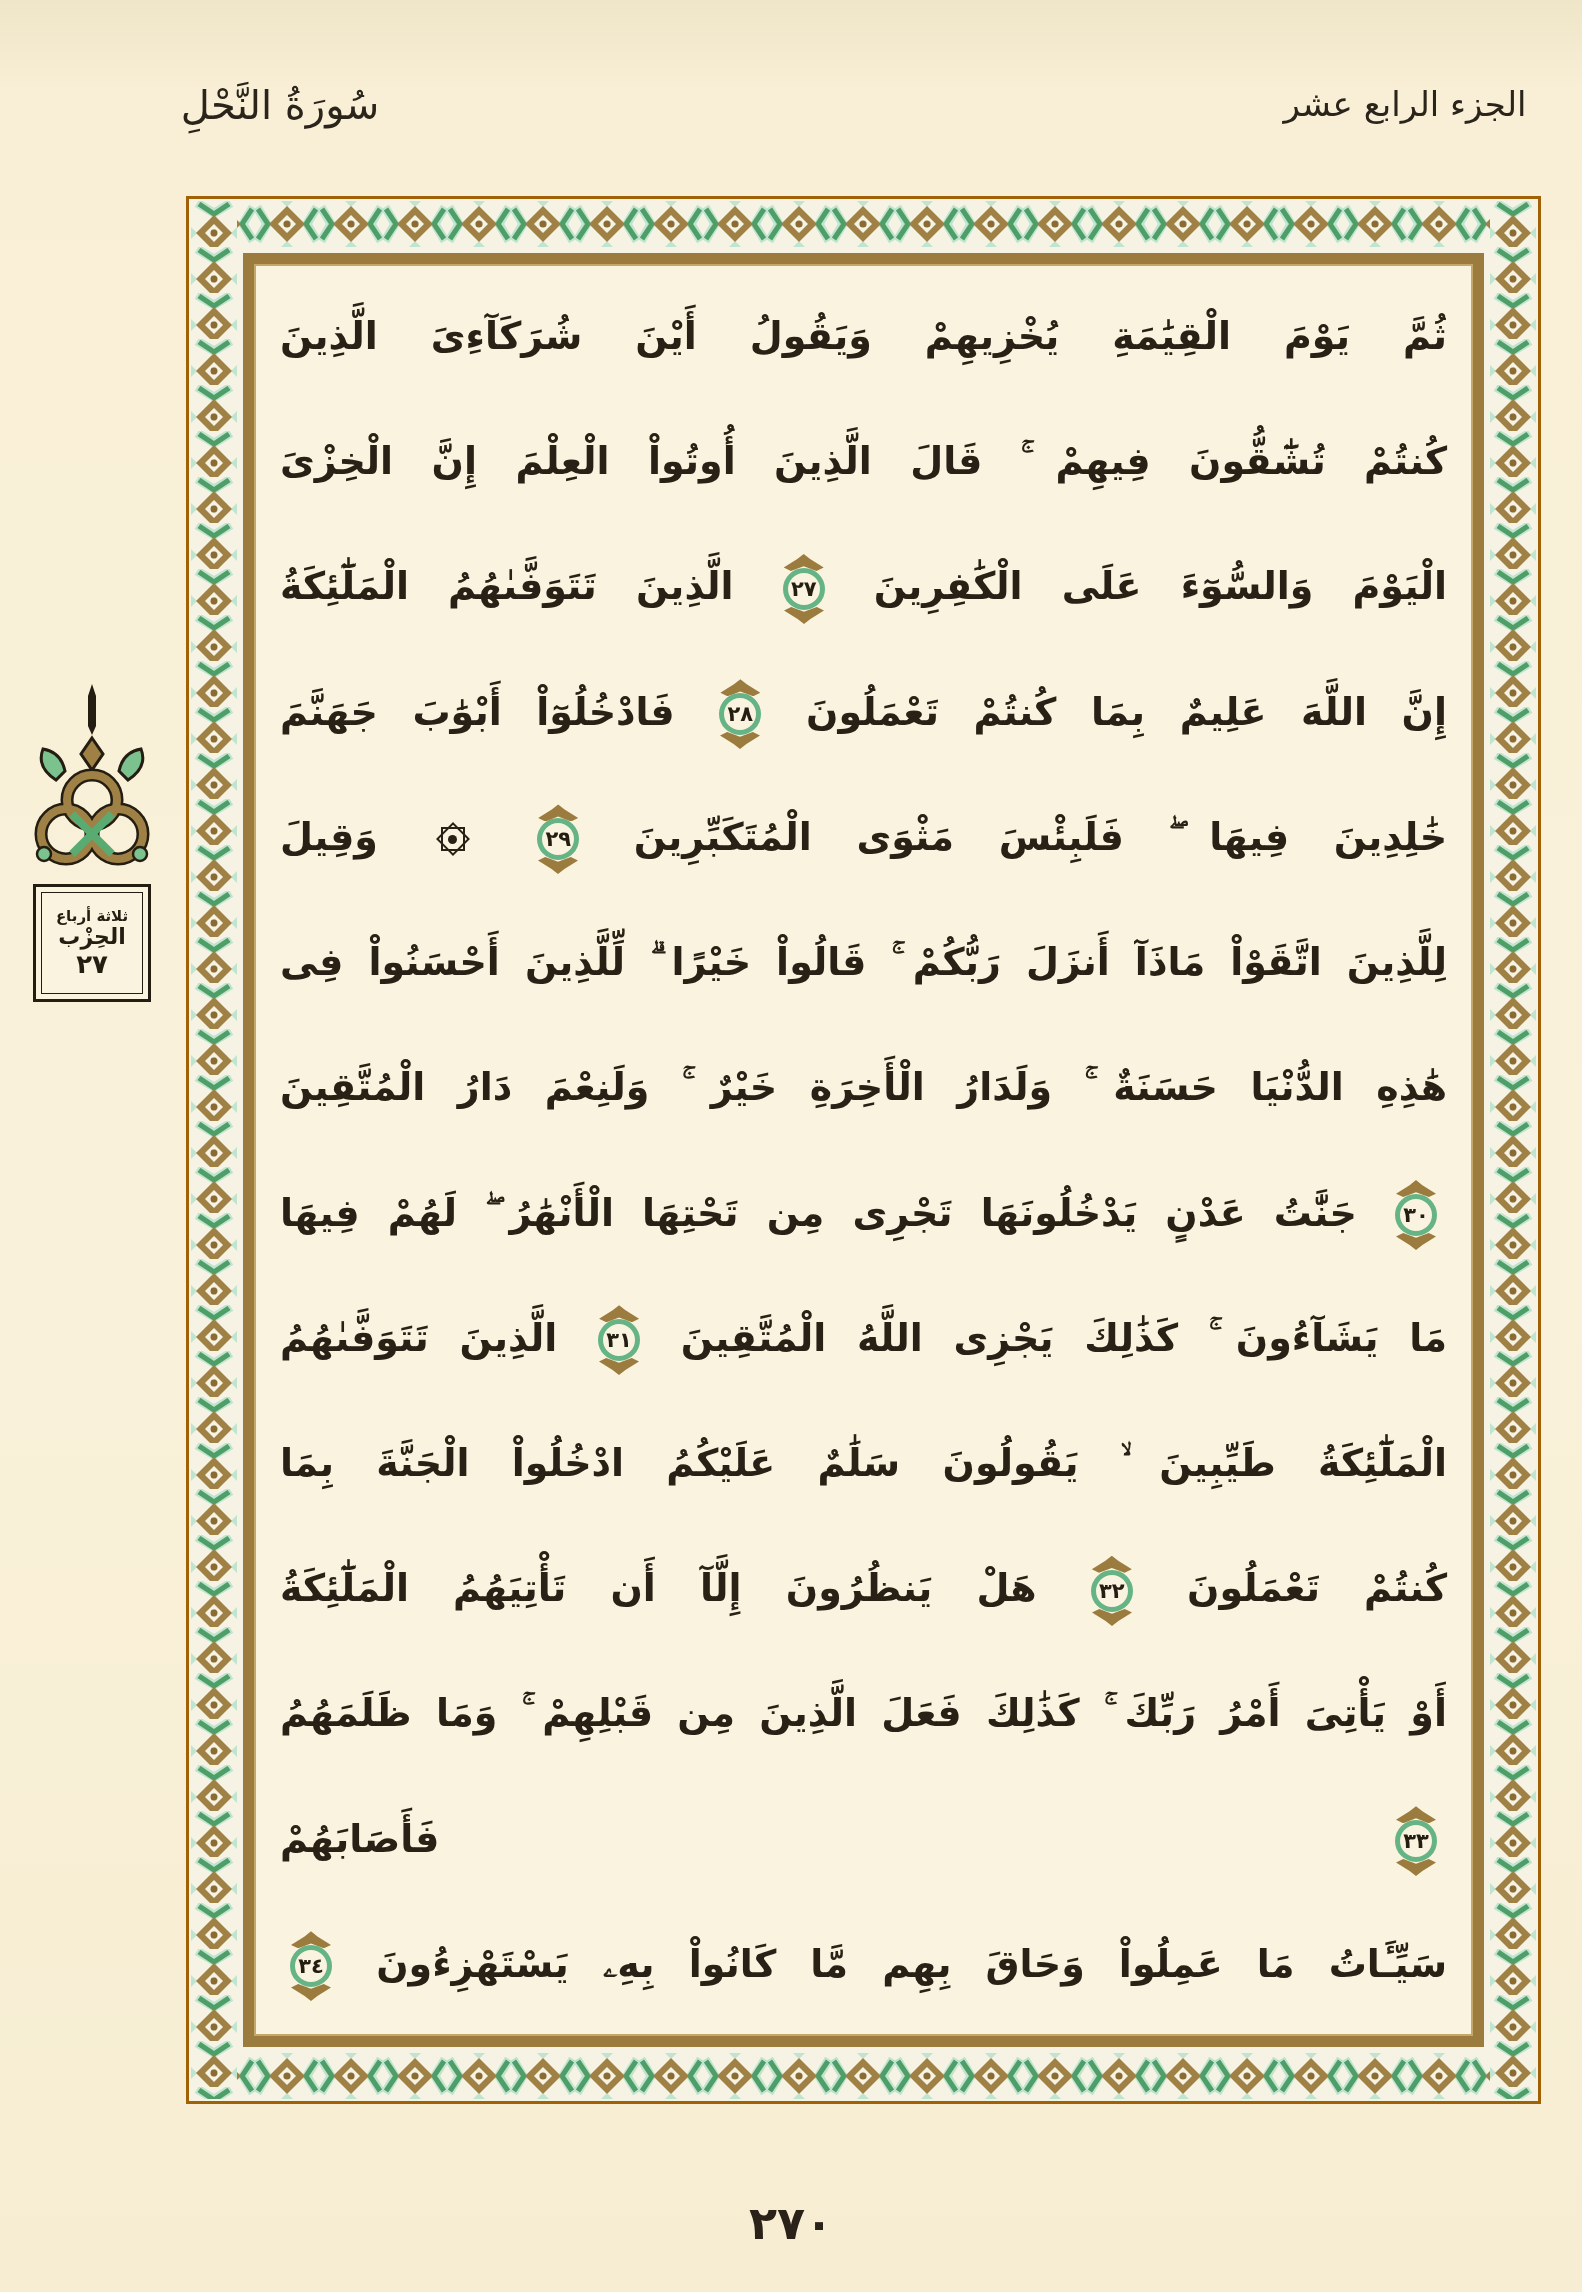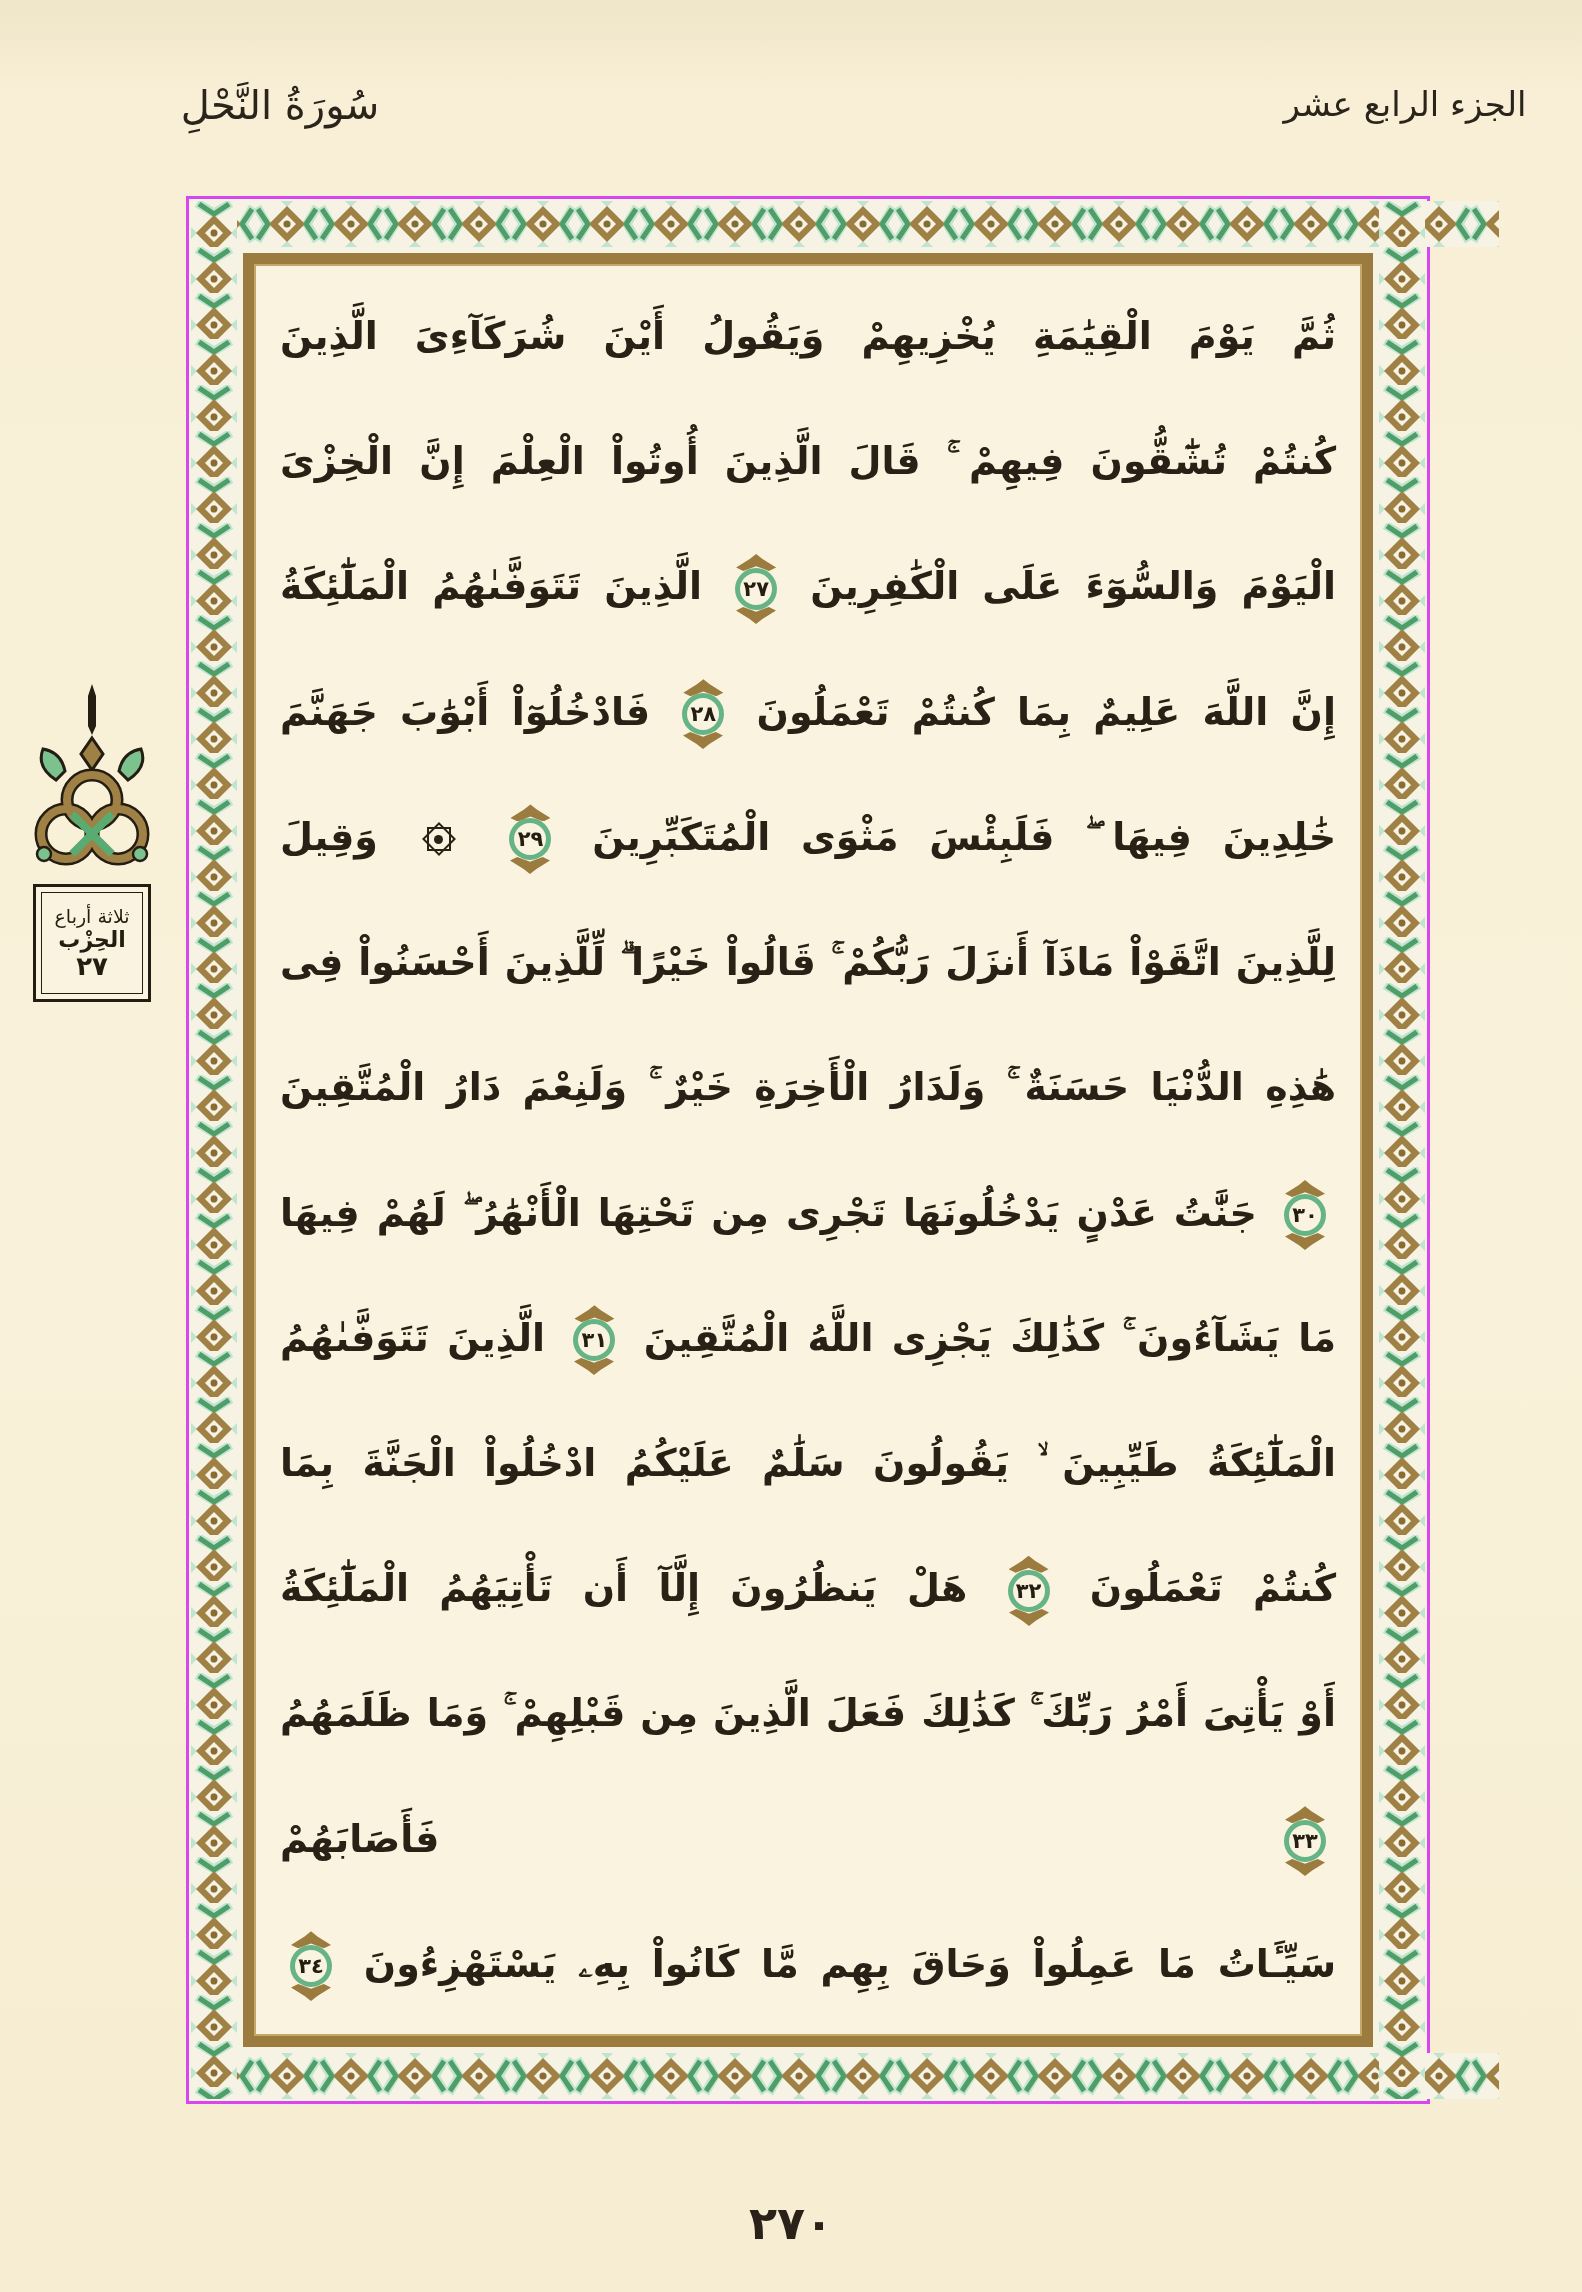--- a/index.html
+++ b/index.html
@@ -7,22 +7,22 @@
     width:1582px;height:2292px;position:relative;overflow:hidden;
     background:linear-gradient(180deg,#efe5c8 0%,#f8efd6 4%,#f9f1d9 55%,#f6edd2 100%);
     font-family:"DejaVu Sans",sans-serif;color:#2a2218;
   }
   .hdr{position:absolute;font-weight:normal;color:#2b241a;}
   .hdr.surah{left:170px;top:82px;width:220px;font-size:40px;text-align:center;}
   .hdr.juz{left:1280px;top:84px;width:250px;font-size:34px;text-align:center;}
 
   
   .frame{
-    position:absolute;left:186px;top:196px;width:1244px;height:1908px;
-    border:3px solid #d946ef;background:#f6f3e4;box-sizing:border-box;
+    position:absolute;left:186px;top:196px;width:1355px;height:1908px;
+    border:3px solid #a16207;background:#f6f3e4;box-sizing:border-box;
   }
   .strip{position:absolute;}
   .strip.top{left:2px;top:2px;width:1308px;height:46px;}
   .strip.bottom{left:2px;bottom:2px;width:1308px;height:46px;}
   .strip.left{left:2px;top:2px;width:46px;height:1898px;}
   .strip.right{right:2px;top:2px;width:46px;height:1898px;}
   .inner{
     position:absolute;left:54px;top:54px;right:54px;bottom:54px;
     border:11px solid #9b7b3e;background:#f9f3df;box-sizing:border-box;
     box-shadow:inset 0 0 0 2px #c3a86a;
@@ -65,21 +65,21 @@
 
   
   .knot{position:absolute;left:22px;top:682px;width:140px;height:200px;}
   .hizb-box{
     position:absolute;left:33px;top:884px;width:118px;height:118px;
     border:3.5px solid #241d12;outline:1.5px solid #241d12;outline-offset:-9px;
     background:#f9f3df;box-sizing:border-box;
     display:flex;flex-direction:column;align-items:center;justify-content:center;
     text-align:center;color:#241d12;
   }
-  .hizb-box .small{font-size:19px;font-weight:normal;line-height:1.1;}
+  .hizb-box .small{font-size:15px;font-weight:bold;line-height:1.1;}
   .hizb-box .mid{font-size:22px;font-weight:bold;line-height:1.15;}
   .hizb-box .num{font-size:26px;font-weight:bold;line-height:1.1;}
 
   .pagenum{
     position:absolute;left:691px;top:2148px;width:200px;text-align:center;
     font-size:46px;font-weight:bold;color:#2a2218;letter-spacing:2px;margin-top:48px;
   }
 </style>
 </head>
 <body>

